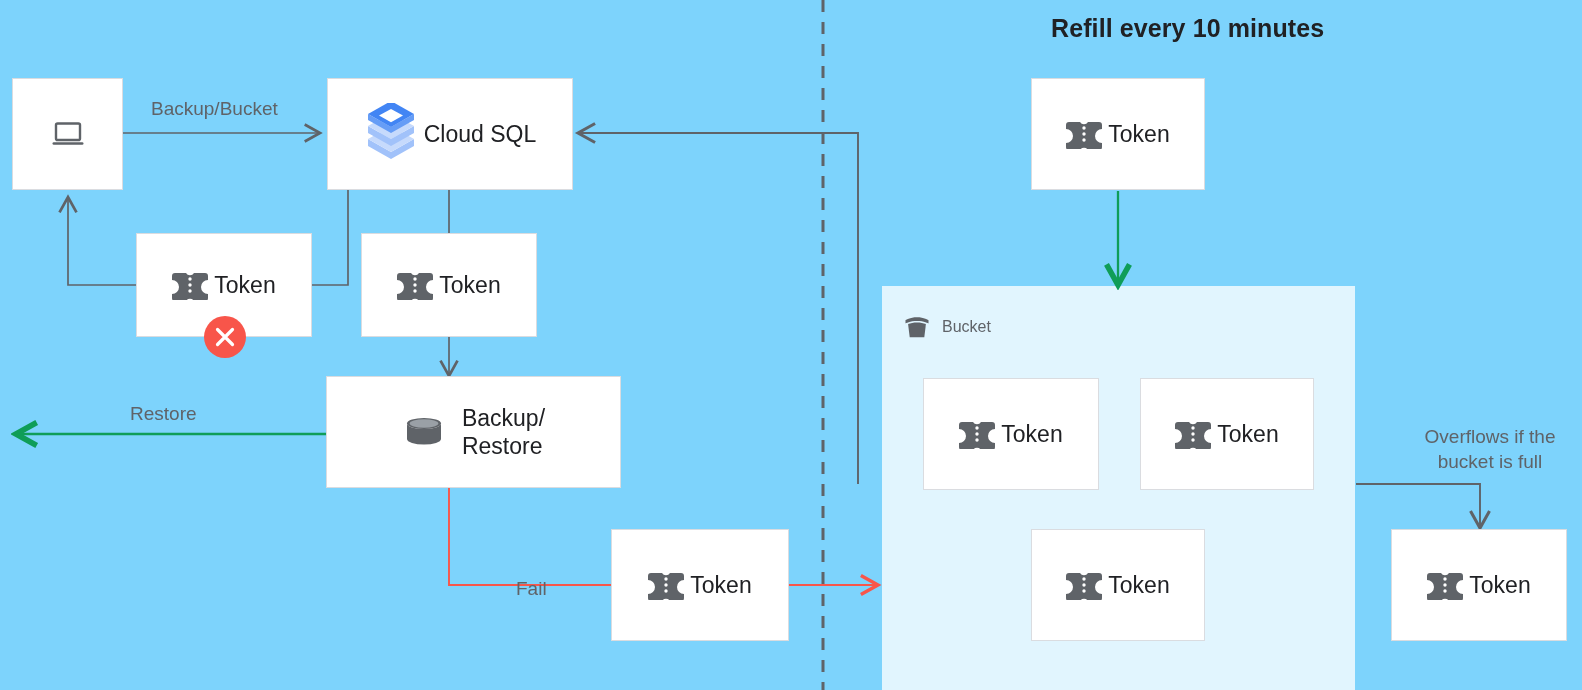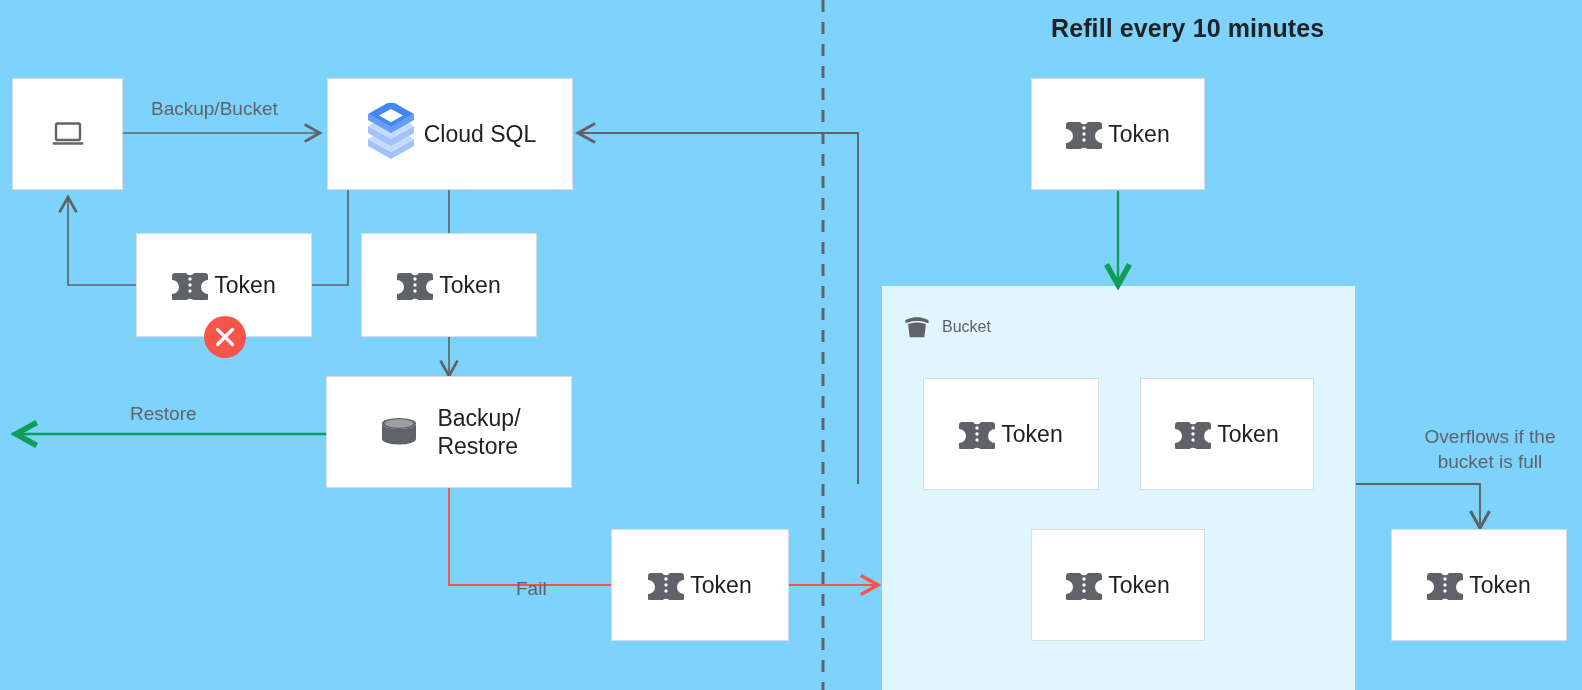--- a/index.html
+++ b/index.html
@@ -222,21 +222,21 @@
                    a5.2,5.2 0 0 0 0,-14 v-4 a3,3 0 0 1 3,-3 z" fill="#5f6368"></path>
           <circle cx="18" cy="9" r="1.7" fill="#ffffff"></circle>
           <circle cx="18" cy="15" r="1.7" fill="#ffffff"></circle>
           <circle cx="18" cy="21" r="1.7" fill="#ffffff"></circle>
         </svg>
       </span>
       <span class="box-label">Token</span>
     </div>
   </div>
 
-  <div class="box" style="left:326px; top:376px; width:246px; height:112px;">
+  <div class="box" style="left:326px; top:376px; width:295px; height:112px;">
     <div class="inner" style="gap:16px;">
       <span>
         <svg width="44" height="40" viewBox="0 0 44 40">
           <ellipse cx="22" cy="11.5" rx="17" ry="5.6" fill="#5f6368"></ellipse>
           <ellipse cx="22" cy="11.5" rx="14.4" ry="4.2" fill="#9aa0a6"></ellipse>
           <path d="M5,11.5 L5,27 a17,5.6 0 0 0 34,0 L39,11.5
                    a17,5.6 0 0 1 -34,0 z" fill="#5f6368"></path>
         </svg>
       </span>
       <span class="box-label">Backup/

